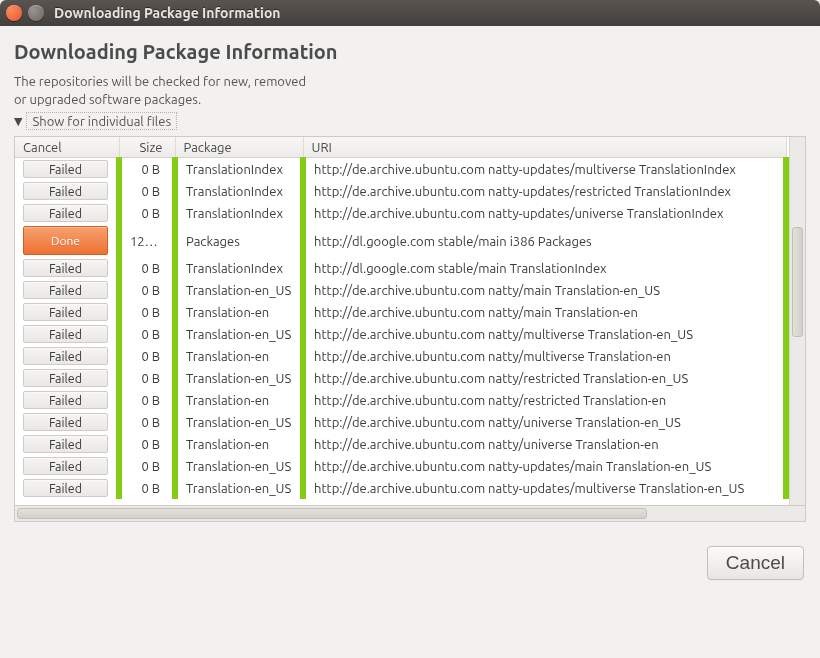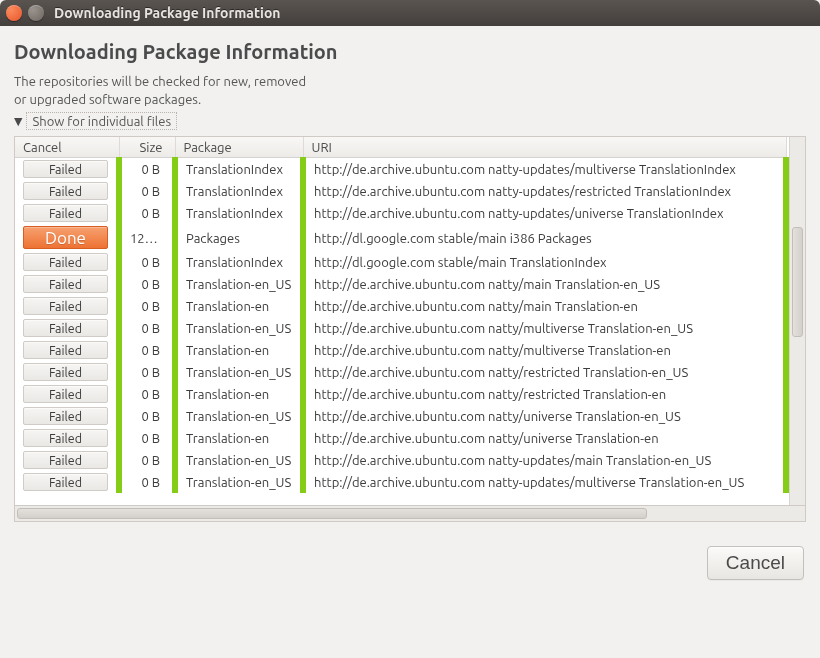--- a/index.html
+++ b/index.html
@@ -173,22 +173,22 @@
     font-size: 12.5px;
     padding: 1px 0;
     box-shadow: inset 0 1px 0 rgba(255,255,255,0.5);
   }
   .status-done {
     background: linear-gradient(to bottom, #f7a170, #ed7233);
     color: #fff;
     border: 1px solid #d65e22;
     border-radius: 2px;
     text-align: center;
-    font-size: 17px;
-    padding: 1px 0;
+    font-size: 12px;
+    padding: 7px 0;
     text-shadow: 0 1px 0 rgba(0,0,0,0.15);
     box-shadow: inset 0 1px 0 rgba(255,255,255,0.25);
   }
   .footer {
     display: flex;
     justify-content: flex-end;
     padding: 14px 16px;
   }
   .cancel-btn {
     background: linear-gradient(to bottom, #fbfaf8, #e8e6e2);

